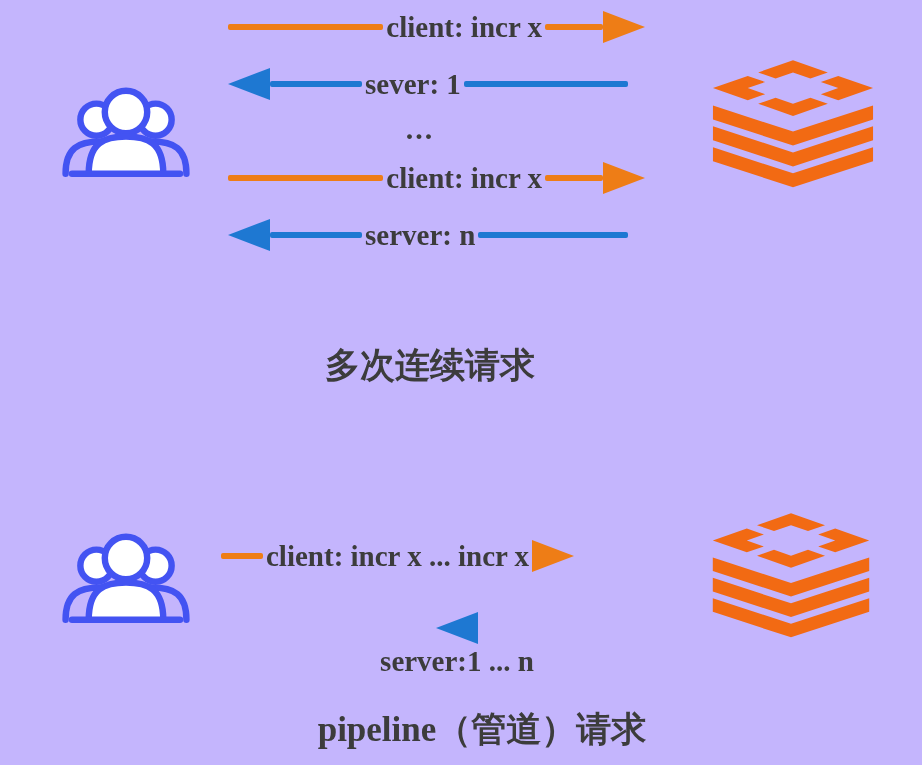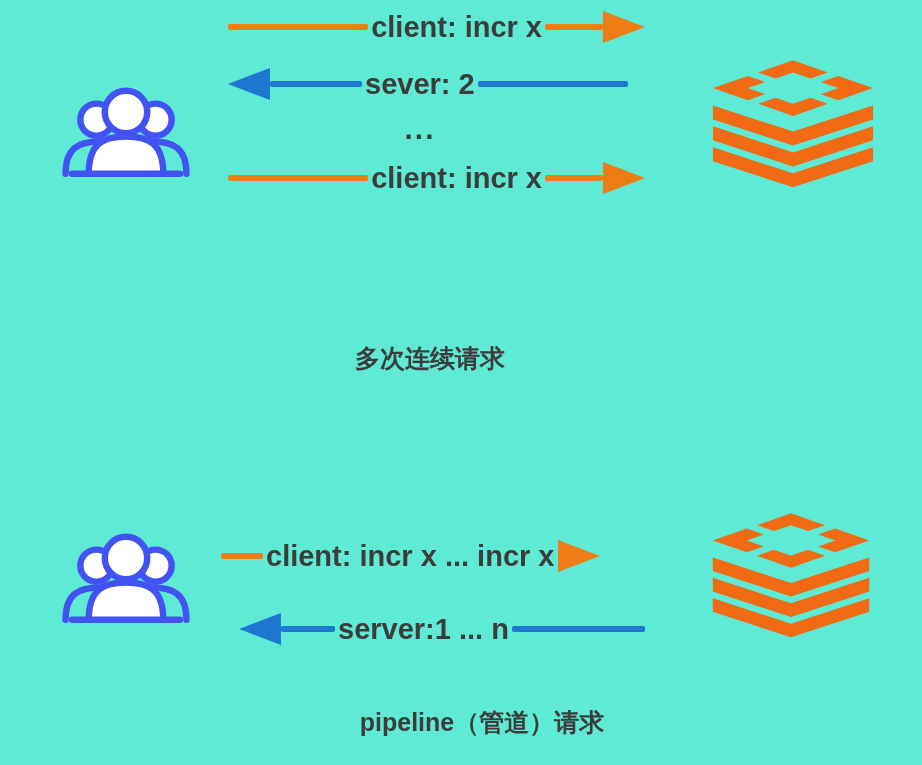--- a/index.html
+++ b/index.html
@@ -8,21 +8,21 @@
     --label-text:#3C3C3C;
     --client-icon:#4353F2;
     --redis-icon:#F26A13;
   }
   *{margin:0;padding:0;box-sizing:border-box;}
   html,body{background:#ffffff;}
   body{
     font-family:"Liberation Sans","DejaVu Sans",sans-serif;
     width:922px;height:765px;overflow:hidden;position:relative;
   }
-  .canvas{position:relative;width:922px;height:765px;background:#5eead4;}
+  .canvas{position:relative;width:922px;height:765px;background:#c4b5fd;font-family:Liberation Serif, serif;}
   .panel{position:absolute;left:0;width:922px;}
   .panel.top{top:0;height:400px;}
   .panel.bottom{top:400px;height:365px;}
 
   .icon-box{position:absolute;}
   .icon-box svg{display:block;width:100%;height:100%;}
 
   
   .u-stroke{fill:none;stroke:var(--client-icon);stroke-width:5;stroke-linecap:round;stroke-linejoin:round;}
   .u-fill{fill:#ffffff;stroke:var(--client-icon);stroke-width:5;}
@@ -52,21 +52,21 @@
     width:0;height:0;
     border-top:16px solid transparent;
     border-bottom:16px solid transparent;
     border-right:42px solid var(--response);
   }
   .ellipsis{
     position:absolute;font-size:30px;font-weight:700;color:var(--label-text);
     text-align:center;letter-spacing:2px;
   }
   .caption{
-    position:absolute;font-size:25px;font-weight:700;color:var(--label-text);
+    position:absolute;font-size:35px;font-weight:700;color:var(--label-text);
     text-align:center;white-space:nowrap;
   }
 </style>
 </head>
 <body>
 
 <div class="canvas">
 
   <section class="panel top">
 
@@ -98,33 +98,39 @@
     <div class="msg-row" style="left:228px;top:10px;width:417px;">
       <div class="a-line req grow"></div>
       <div class="msg-label">client: incr x</div>
       <div class="a-line req" style="width:58px;"></div>
       <div class="head-right"></div>
     </div>
 
     <div class="msg-row" style="left:228px;top:67px;width:400px;">
       <div class="head-left"></div>
       <div class="a-line res" style="width:92px;"></div>
-      <div class="msg-label">sever: 2</div>
+      <div class="msg-label">sever: 1</div>
       <div class="a-line res grow"></div>
     </div>
 
     <div class="ellipsis" style="left:380px;top:112px;width:80px;">...</div>
 
     <div class="msg-row" style="left:228px;top:161px;width:417px;">
       <div class="a-line req grow"></div>
       <div class="msg-label">client: incr x</div>
       <div class="a-line req" style="width:58px;"></div>
       <div class="head-right"></div>
     </div>
 
+    <div class="msg-row" style="left:228px;top:218px;width:400px;">
+      <div class="head-left"></div>
+      <div class="a-line res" style="width:92px;"></div>
+      <div class="msg-label">server: n</div>
+      <div class="a-line res grow"></div>
+    </div>
 
     <div class="caption" style="left:0;top:342px;width:860px;">多次连续请求</div>
   </section>
 
   <section class="panel bottom">
 
     <div class="icon-box" style="left:60px;top:122px;width:132px;height:108px;">
       <svg viewBox="0 0 100 84" aria-hidden="true">
         <circle class="u-fill" cx="27" cy="34" r="12.5"></circle>
         <circle class="u-fill" cx="73" cy="34" r="12.5"></circle>
@@ -148,21 +154,21 @@
         <path class="r-fill" d="M4,50 L50,65 L96,50 L96,58 L50,73 L4,58 Z"></path>
       </svg>
     </div>
 
     <div class="msg-row" style="left:221px;top:131px;margin-top:8px;">
       <div class="a-line req" style="width:42px;"></div>
       <div class="msg-label">client: incr x ... incr x</div>
       <div class="head-right"></div>
     </div>
 
-    <div class="msg-row" style="left:239px;top:212px;width:406px;">
+    <div class="msg-row" style="left:254px;top:212px;width:406px;flex-direction:column;">
       <div class="head-left"></div>
       <div class="a-line res" style="width:54px;"></div>
       <div class="msg-label">server:1 ... n</div>
       <div class="a-line res grow"></div>
     </div>
 
     <div class="caption" style="left:0;top:306px;width:900px;margin-left:32px;">pipeline（管道）请求</div>
   </section>
 
 </div>

